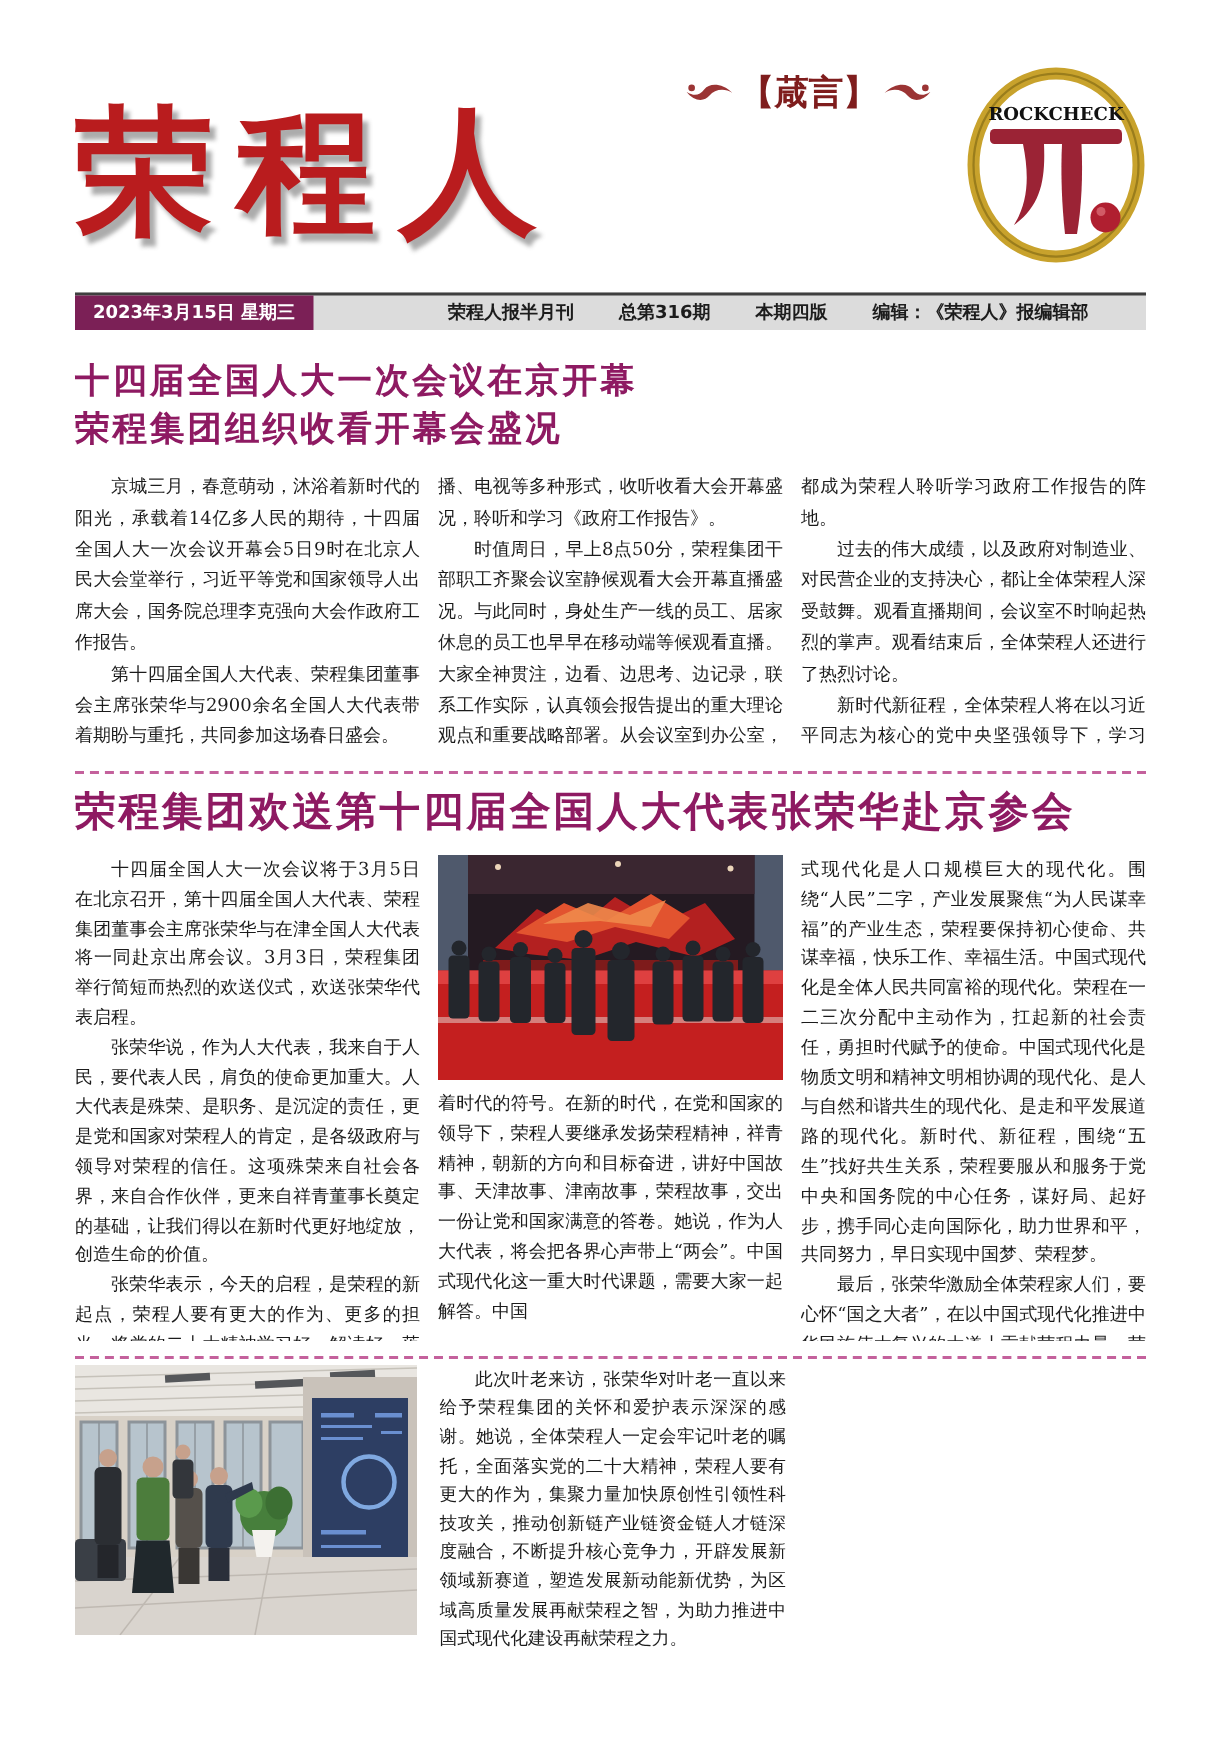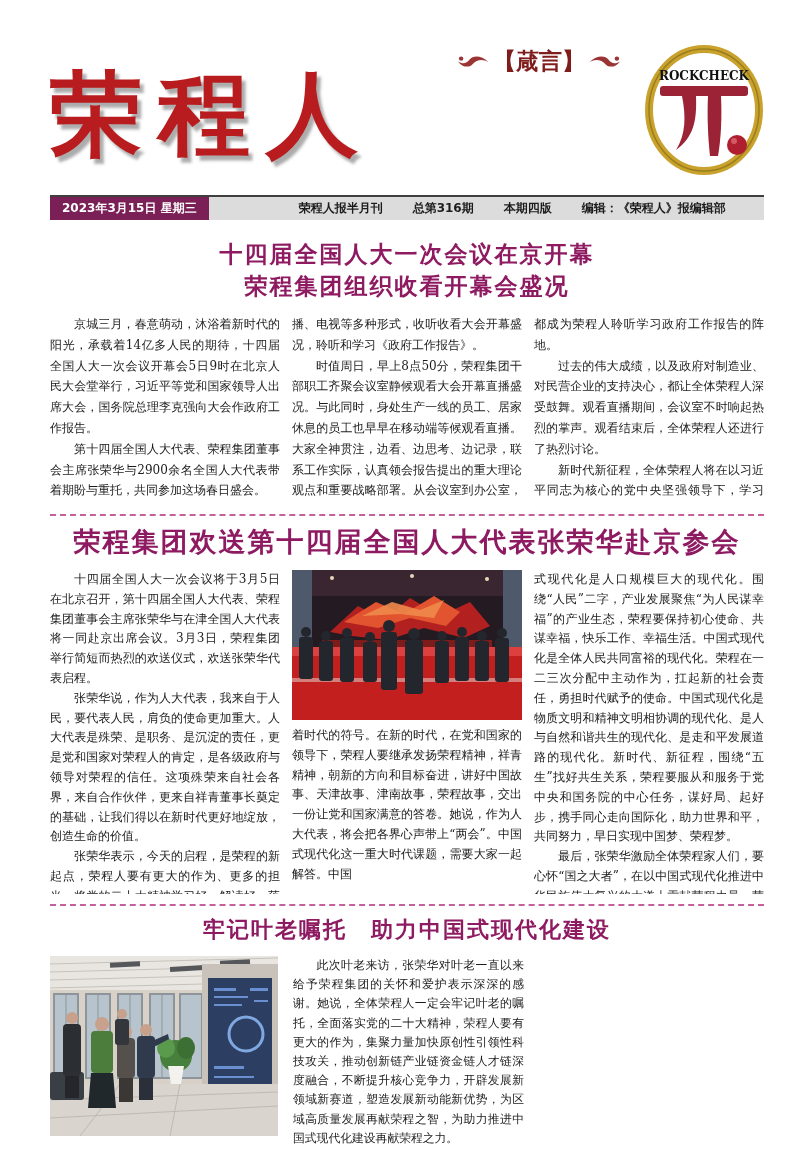--- a/index.html
+++ b/index.html
@@ -24,21 +24,21 @@
   .motto-attr { margin-left:14px; }
   .logo-wrap { flex:1; display:flex; justify-content:flex-end; padding-top:2px; }
   
   .info-bar { margin-top:13px; border-top:2px solid #3f3f3f; background:#dcdcdc;
     height:23px; display:flex; align-items:center;
     font-family:"DejaVu Sans", sans-serif; font-weight:bold; font-size:12px; color:#1c1c1c; }
   .date-badge { background:var(--bar-purple,#7b2056); color:#ffffff; height:23px;
     line-height:23px; padding:0 12px; min-width:112px; text-align:center; white-space:nowrap; }
   .info-items { display:flex; gap:30px; margin-left:90px; white-space:nowrap; }
   
-  .headline { text-align:center; font-family:"DejaVu Sans", sans-serif; font-weight:bold;
+  .headline { text-align:left; font-family:"DejaVu Sans", sans-serif; font-weight:bold;
     color:var(--headline-magenta,#8e1a62); letter-spacing:2px; }
   .a1 .headline { font-size:23px; line-height:32px; margin:18px 0 12px; }
   .a2 .headline { font-size:27px; line-height:28px; margin:12px 0 14px; }
   .a3 .headline { font-size:22px; line-height:28px; margin:10px 0 12px; }
   .cols { display:flex; gap:12px; }
   .col { width:231px; text-align:justify; color:#1b1b1b; overflow:hidden; }
   .a1 .col { height:190px; font-size:12px; line-height:20.8px; }
   .a2 .col { height:324px; font-size:12px; line-height:19.8px; }
   .a3 .col { height:202px; font-size:11.8px; line-height:19.2px; }
   p { margin:0; }
@@ -173,23 +173,20 @@
       <div class="col">
         <p>式现代化是人口规模巨大的现代化。围绕“人民”二字，产业发展聚焦“为人民谋幸福”的产业生态，荣程要保持初心使命、共谋幸福，快乐工作、幸福生活。中国式现代化是全体人民共同富裕的现代化。荣程在一二三次分配中主动作为，扛起新的社会责任，勇担时代赋予的使命。中国式现代化是物质文明和精神文明相协调的现代化、是人与自然和谐共生的现代化、是走和平发展道路的现代化。新时代、新征程，围绕“五生”找好共生关系，荣程要服从和服务于党中央和国务院的中心任务，谋好局、起好步，携手同心走向国际化，助力世界和平，共同努力，早日实现中国梦、荣程梦。</p>
         <p class="ind">最后，张荣华激励全体荣程家人们，要心怀“国之大者”，在以中国式现代化推进中华民族伟大复兴的大道上贡献荣程力量、荣程智慧。</p>
       </div>
     </div>
   </article>
 
   <div class="divider"></div>
 
   <article class="a3">
-    <div class="headline">
-      <div>牢记叶老嘱托　助力中国式现代化建设</div>
-    </div>
     <div class="cols">
       <div class="col">
         <svg class="photo" viewBox="0 0 228 180" preserveAspectRatio="none">
           <rect width="228" height="180" fill="#d8d1c7"></rect>
           <rect width="228" height="34" fill="#e9e6e1"></rect>
           <g stroke="#c6c2ba" stroke-width="1">
             <line x1="0" y1="8" x2="228" y2="2"></line>
               <line x1="0" y1="16" x2="228" y2="10"></line>
             <line x1="0" y1="24" x2="228" y2="18"></line>
               <line x1="0" y1="32" x2="228" y2="26"></line>

